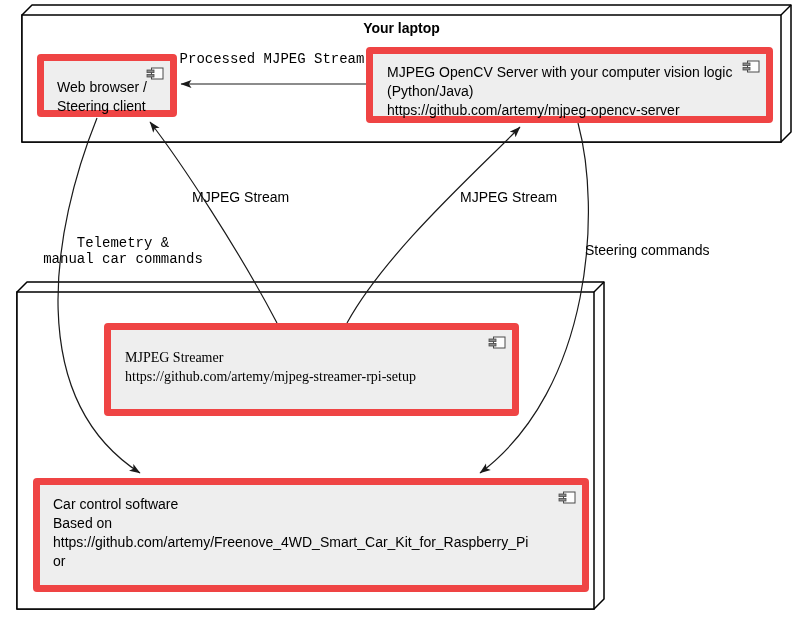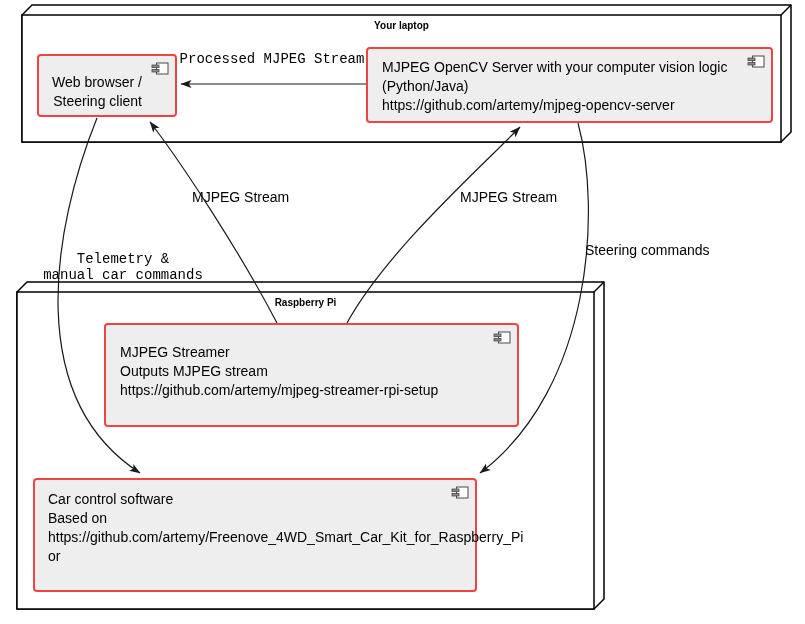--- a/index.html
+++ b/index.html
@@ -7,28 +7,28 @@
     position:relative;
     width:805px;height:624px;
     background:#ffffff;
     font-family:"Liberation Sans","DejaVu Sans",sans-serif;
     color:#000;
     overflow:hidden;
   }
   #diagram-svg{position:absolute;left:0;top:0;}
   .node-title{
     position:absolute;
-    font-size:10px;font-weight:bold;
+    font-size:14px;font-weight:bold;
     text-align:center;
     white-space:nowrap;
   }
   .component{
     position:absolute;
     background:#eeeeee;
-    border:2px solid #ef4444;
+    border:7px solid #ef4444;
     border-radius:4px;
     box-sizing:border-box;
   }
   .component .comp-icon{
     position:absolute;top:5px;right:6px;
   }
   .comp-text{
     position:absolute;
     font-size:14px;line-height:19px;
     white-space:nowrap;
@@ -67,67 +67,65 @@
     </g>
 
     <path d="M366,84 L181,84" fill="none" stroke="#1a1a1a" stroke-width="1.2" marker-end="url(#arrowhead)"></path>
     <path d="M277,323 C240,252 181,162 150,122" fill="none" stroke="#1a1a1a" stroke-width="1.2" marker-end="url(#arrowhead)"></path>
     <path d="M347,323 C386,252 476,172 520,127" fill="none" stroke="#1a1a1a" stroke-width="1.2" marker-end="url(#arrowhead)"></path>
     <path d="M97,118 C52,230 24,398 140,473" fill="none" stroke="#1a1a1a" stroke-width="1.2" marker-end="url(#arrowhead)"></path>
     <path d="M578,123 C601,208 593,388 480,473" fill="none" stroke="#1a1a1a" stroke-width="1.2" marker-end="url(#arrowhead)"></path>
   </svg>
 
   <div class="node-title" style="left:22px;top:20px;width:759px;">Your laptop</div>
-  <div class="node-title" style="left:17px;top:297px;width:577px;">Raspberry Pi</div>
 
   <div class="component" style="left:37px;top:54px;width:140px;height:63px;">
     <span class="comp-icon">
       <svg width="18" height="13" viewBox="0 0 18 13">
         <rect x="5.5" y="1" width="11.5" height="11" fill="#fdfdfd" stroke="#4a4a4a" stroke-width="1"></rect>
         <rect x="1" y="3" width="7" height="2.6" fill="#8a8a8a" stroke="#4a4a4a" stroke-width="0.8"></rect>
         <rect x="1" y="7.4" width="7" height="2.6" fill="#8a8a8a" stroke="#4a4a4a" stroke-width="0.8"></rect>
       </svg>
     </span>
-    <div class="comp-text" style="left:13px;top:17px;text-align:right;">
+    <div class="comp-text" style="left:13px;top:17px;">
       <span>Web browser /</span>
       <span>Steering client</span>
     </div>
   </div>
 
   <div class="component" style="left:366px;top:47px;width:407px;height:76px;">
     <span class="comp-icon">
       <svg width="18" height="13" viewBox="0 0 18 13">
         <rect x="5.5" y="1" width="11.5" height="11" fill="#fdfdfd" stroke="#4a4a4a" stroke-width="1"></rect>
         <rect x="1" y="3" width="7" height="2.6" fill="#8a8a8a" stroke="#4a4a4a" stroke-width="0.8"></rect>
         <rect x="1" y="7.4" width="7" height="2.6" fill="#8a8a8a" stroke="#4a4a4a" stroke-width="0.8"></rect>
       </svg>
     </span>
     <div class="comp-text" style="left:14px;top:9px;">
       <span>MJPEG OpenCV Server with your computer vision logic</span>
       <span>(Python/Java)</span>
       <span>https://github.com/artemy/mjpeg-opencv-server</span>
     </div>
   </div>
 
-  <div class="component" style="left:104px;top:323px;width:415px;height:104px;">
+  <div class="component" style="left:104px;top:323px;width:415px;height:93px;font-family:Liberation Serif, serif;">
     <span class="comp-icon">
       <svg width="18" height="13" viewBox="0 0 18 13">
         <rect x="5.5" y="1" width="11.5" height="11" fill="#fdfdfd" stroke="#4a4a4a" stroke-width="1"></rect>
         <rect x="1" y="3" width="7" height="2.6" fill="#8a8a8a" stroke="#4a4a4a" stroke-width="0.8"></rect>
         <rect x="1" y="7.4" width="7" height="2.6" fill="#8a8a8a" stroke="#4a4a4a" stroke-width="0.8"></rect>
       </svg>
     </span>
     <div class="comp-text" style="left:14px;top:18px;">
       <span>MJPEG Streamer</span>
-      <span>Outputs MJPEG stream</span>
       <span>https://github.com/artemy/mjpeg-streamer-rpi-setup</span>
     </div>
   </div>
 
-  <div class="component" style="left:33px;top:478px;width:444px;height:114px;">
+  <div class="component" style="left:33px;top:478px;width:556px;height:114px;">
     <span class="comp-icon">
       <svg width="18" height="13" viewBox="0 0 18 13">
         <rect x="5.5" y="1" width="11.5" height="11" fill="#fdfdfd" stroke="#4a4a4a" stroke-width="1"></rect>
         <rect x="1" y="3" width="7" height="2.6" fill="#8a8a8a" stroke="#4a4a4a" stroke-width="0.8"></rect>
         <rect x="1" y="7.4" width="7" height="2.6" fill="#8a8a8a" stroke="#4a4a4a" stroke-width="0.8"></rect>
       </svg>
     </span>
     <div class="comp-text" style="left:13px;top:10px;">
       <span>Car control software</span>
       <span>Based on</span>
@@ -141,21 +139,21 @@
   </div>
 
   <div class="edge-label" style="left:192px;top:190px;">
     <span>MJPEG Stream</span>
   </div>
 
   <div class="edge-label" style="left:460px;top:190px;">
     <span>MJPEG Stream</span>
   </div>
 
-  <div class="edge-label centered" style="left:43px;top:236px;width:160px;margin-top:16px;">
+  <div class="edge-label centered" style="left:43px;top:236px;width:160px;">
     <span>Telemetry &amp;</span>
     <span>manual car commands</span>
   </div>
 
   <div class="edge-label" style="left:585px;top:243px;text-align:right;">
     <span>Steering commands</span>
   </div>
 
 </div>
 

